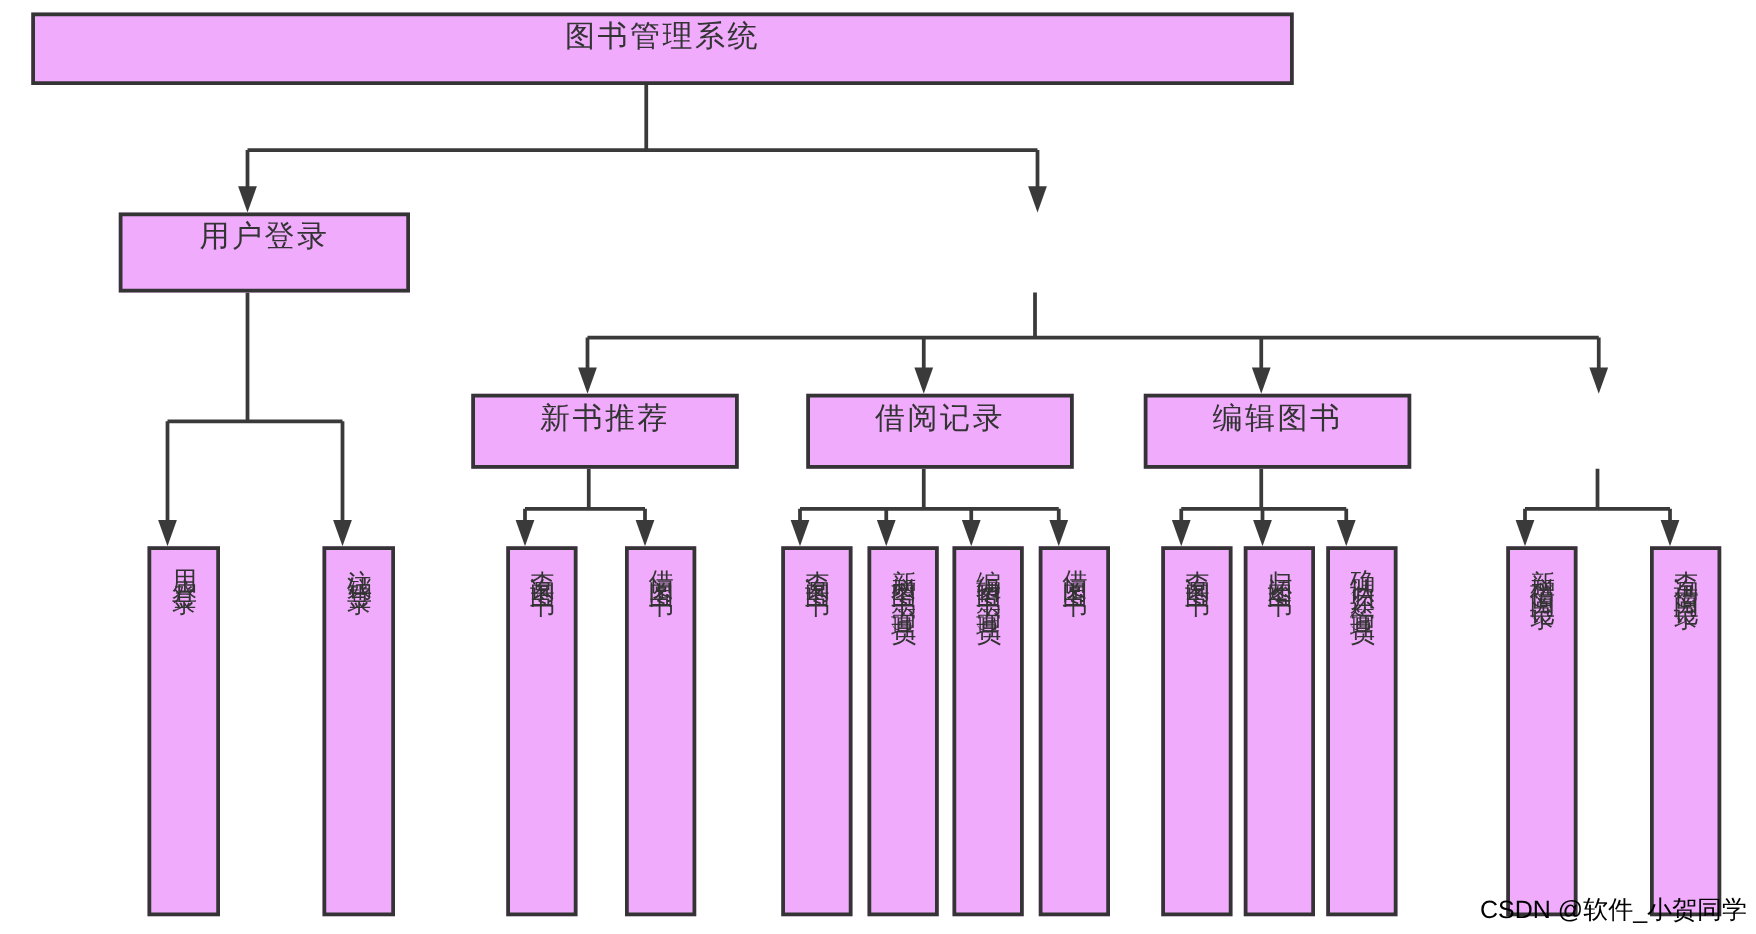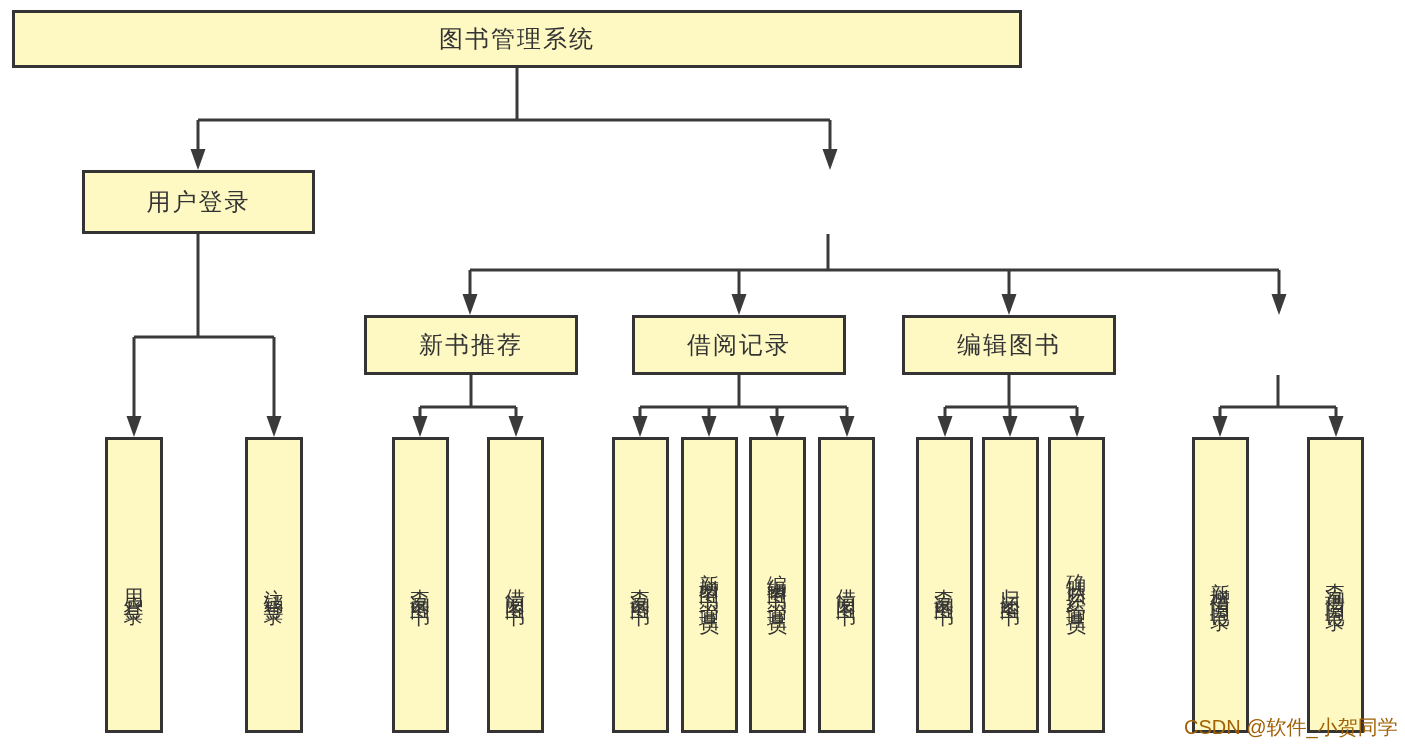--- a/index.html
+++ b/index.html
@@ -16,26 +16,27 @@
 
   .connectors {
     position: absolute;
     left: 0;
     top: 0;
     pointer-events: none;
   }
 
   .box {
     position: absolute;
-    background: #fef9c3;
+    background: #f0abfc;
     border: 3px solid #343434;
     color: #333333;
     display: flex;
-    align-items: center;
+    align-items: flex-start;
     justify-content: center;
+    margin-left: 13px;
   }
 
   .box.h {
     font-size: 24px;
     letter-spacing: 2px;
     white-space: nowrap;
   }
 
   .box.v .vlbl {
     writing-mode: vertical-rl;
@@ -44,21 +45,21 @@
     line-height: 1;
     letter-spacing: 6px;
     white-space: nowrap;
   }
 
   .watermark {
     position: absolute;
     left: 1184px;
     top: 714px;
     font-size: 20px;
-    color: #a16207;
+    color: #000000;
     white-space: nowrap;
     z-index: 5;
   }
 </style>
 </head>
 <body>
 
 <div class="canvas">
 
   <svg class="connectors" width="1405" height="747" viewBox="0 0 1405 747">

